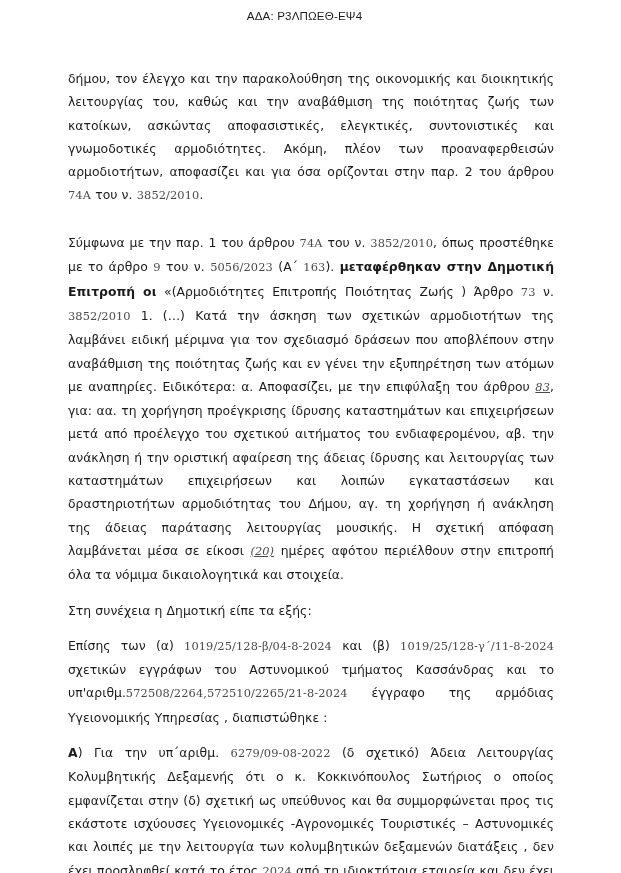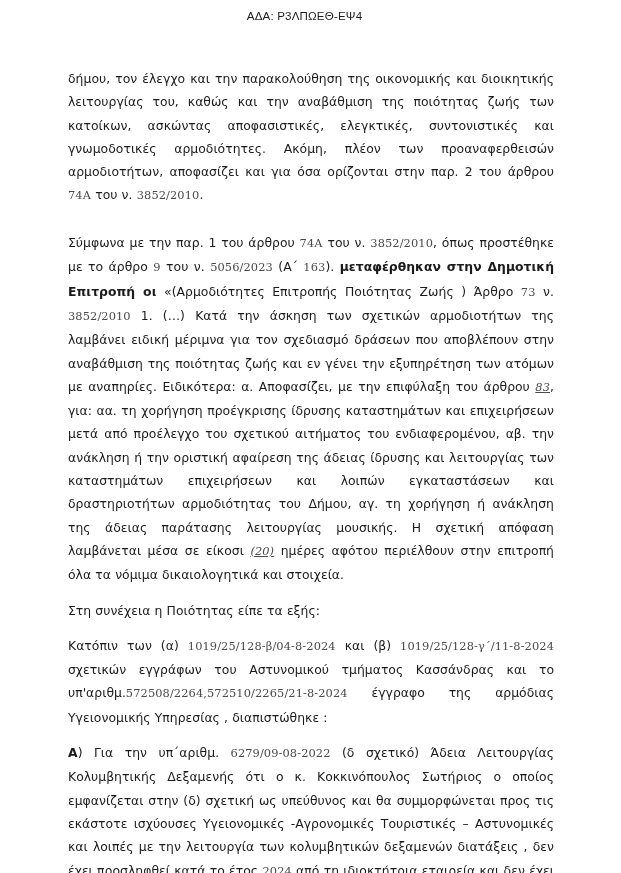--- a/index.html
+++ b/index.html
@@ -98,22 +98,22 @@
 <div class="page">
 
   <div class="ada-header">ΑΔΑ: Ρ3ΛΠΩΕΘ-ΕΨ4</div>
 
   <div class="body-block">
 
     <p class="para"><span>δήμου, τον έλεγχο και την παρακολούθηση της οικονομικής και διοικητικής λειτουργίας του, καθώς και την αναβάθμιση της ποιότητας ζωής των κατοίκων, ασκώντας αποφασιστικές, ελεγκτικές, συντονιστικές και γνωμοδοτικές αρμοδιότητες. Ακόμη, πλέον των προαναφερθεισών αρμοδιοτήτων, αποφασίζει και για όσα ορίζονται στην παρ. 2 του άρθρου </span><span class="num">74Α</span><span> του ν. </span><span class="num">3852/2010</span><span>.</span></p>
 
     <p class="para gap-before"><span>Σύμφωνα με την παρ. 1 του άρθρου </span><span class="num">74Α</span><span> του ν. </span><span class="num">3852/2010</span><span>, όπως προστέθηκε με το άρθρο </span><span class="num">9</span><span> του ν. </span><span class="num">5056/2023</span><span> (Α΄ </span><span class="num">163</span><span>). </span><span class="b">μεταφέρθηκαν στην Δημοτική Επιτροπή οι</span><span> «(Αρμοδιότητες Επιτροπής Ποιότητας Ζωής ) Άρθρο </span><span class="num">73</span><span> ν. </span><span class="num">3852/2010</span><span> 1. (…) </span><span class="i">Κατά την άσκηση των σχετικών αρμοδιοτήτων της λαμβάνει ειδική μέριμνα για τον σχεδιασμό δράσεων που αποβλέπουν στην αναβάθμιση της ποιότητας ζωής και εν γένει την εξυπηρέτηση των ατόμων με αναπηρίες. Ειδικότερα: α. Αποφασίζει, με την επιφύλαξη του άρθρου </span><span class="num ital">83</span><span class="i">, για: αα. τη χορήγηση προέγκρισης ίδρυσης καταστημάτων και επιχειρήσεων μετά από προέλεγχο του σχετικού αιτήματος του ενδιαφερομένου, αβ. την ανάκληση ή την οριστική αφαίρεση της άδειας ίδρυσης και λειτουργίας των καταστημάτων επιχειρήσεων και λοιπών εγκαταστάσεων και δραστηριοτήτων αρμοδιότητας του Δήμου, αγ. τη χορήγηση ή ανάκληση της άδειας παράτασης λειτουργίας μουσικής. Η σχετική απόφαση λαμβάνεται μέσα σε είκοσι </span><span class="num ital">(20)</span><span class="i"> ημέρες αφότου περιέλθουν στην επιτροπή όλα τα νόμιμα δικαιολογητικά και στοιχεία.</span></p>
 
-    <p class="para">Στη συνέχεια η Ποιότητας  είπε τα εξής:</p>
+    <p class="para">Στη συνέχεια η Δημοτική  είπε τα εξής:</p>
 
-    <p class="para"><span>Κατόπιν των (α) </span><span class="num">1019/25/128-β/04-8-2024</span><span> και (β) </span><span class="num">1019/25/128-γ΄/11-8-2024</span><span> σχετικών εγγράφων του Αστυνομικού τμήματος Κασσάνδρας και το υπ'αριθμ.</span><span class="num">572508/2264,572510/2265/21-8-2024</span><span> έγγραφο της αρμόδιας Υγειονομικής Υπηρεσίας , διαπιστώθηκε :</span></p>
+    <p class="para"><span>Επίσης των (α) </span><span class="num">1019/25/128-β/04-8-2024</span><span> και (β) </span><span class="num">1019/25/128-γ΄/11-8-2024</span><span> σχετικών εγγράφων του Αστυνομικού τμήματος Κασσάνδρας και το υπ'αριθμ.</span><span class="num">572508/2264,572510/2265/21-8-2024</span><span> έγγραφο της αρμόδιας Υγειονομικής Υπηρεσίας , διαπιστώθηκε :</span></p>
 
     <p class="para"><span class="b">Α</span><span>) Για την υπ΄αριθμ. </span><span class="num">6279/09-08-2022</span><span> (δ σχετικό) Άδεια Λειτουργίας Κολυμβητικής Δεξαμενής ότι ο κ. Κοκκινόπουλος Σωτήριος ο οποίος εμφανίζεται στην (δ) σχετική ως υπεύθυνος και θα συμμορφώνεται προς τις εκάστοτε ισχύουσες Υγειονομικές -Αγρονομικές Τουριστικές – Αστυνομικές και λοιπές με την λειτουργία των κολυμβητικών δεξαμενών διατάξεις , δεν έχει προσληφθεί κατά το έτος </span><span class="num">2024</span><span> από τη ιδιοκτήτρια εταιρεία και δεν έχει ορισθεί άλλος υπεύθυνος . Επίσης από τον επιτόπιο έλεγχο προέκυψε ότι ένα τμήμα της περίφραξης της κολυμβητικής δεξαμενής δεν υφίσταται όπως προβλέπεται από το (γ) σχετικό (σε οριοθετημένο χώρο ασφαλή για τα παιδιά περιφραγμένο κατάλληλα με σταθερή περίφραξη ύψους </span><span class="num">1,20</span><span> μ για να εξασφαλίζεται η χρήση της με την επίβλεψη του απαιτούμενου για την λειτουργία της προσωπικού ( ναυαγοσώστες ) , καθώς υπήρχαν σημεία από τα οποία ήταν δυνατή η πρόσβαση των παιδιών στη κολυμβητική δεξαμενή.</span></p>
 
   </div>
 
 
 </div>
 
 </body></html>

